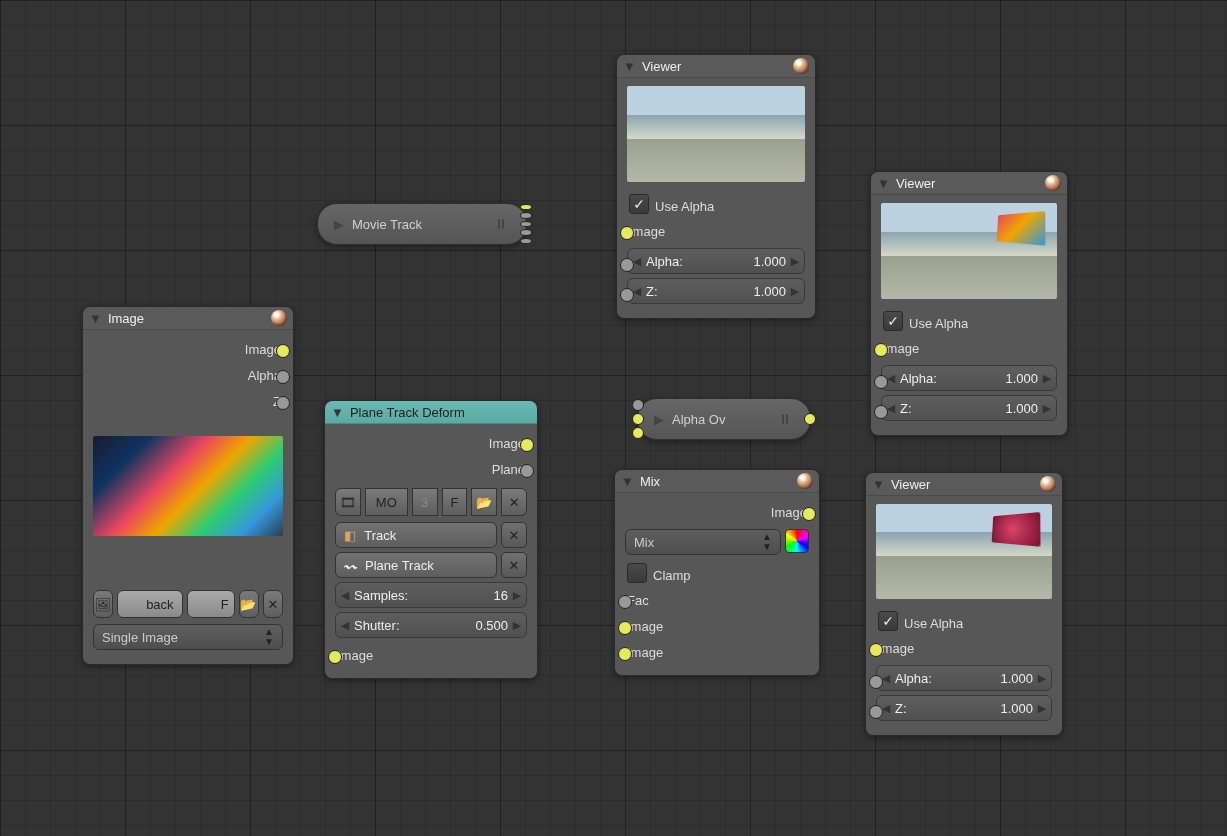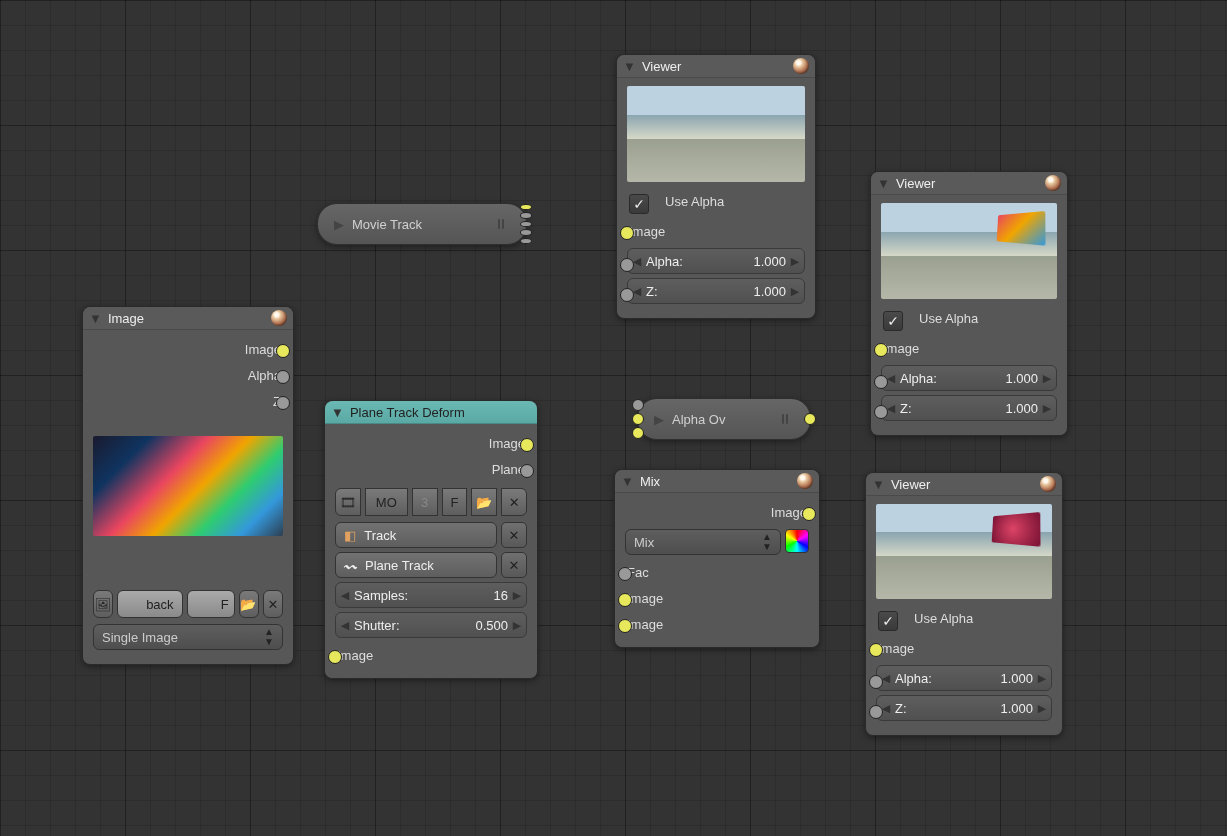--- a/index.html
+++ b/index.html
@@ -31,21 +31,21 @@
   .socket.right { right:-7px; }
 
   .outrow { display:flex; justify-content:flex-end; padding:4px 2px; position:relative; height:18px; align-items:center; }
   .inrow { display:flex; justify-content:flex-start; padding:4px 2px; position:relative; height:18px; align-items:center; }
   .label { color:#ddd; }
 
   .preview { margin: 2px 0 8px 0; width:100%; height:100px; border-radius:2px; background:#222; background-size:cover; background-position:center; }
   .preview.small { height:96px; }
   .preview.smaller { height:95px; }
 
-  .check-row { display:flex; align-items:flex-start; gap:16px; padding:4px 2px; }
+  .check-row { display:flex; align-items:flex-end; gap:6px; padding:4px 2px; }
   .check { width:18px; height:18px; border-radius:3px; background:linear-gradient(#4a4a4a,#3a3a3a); border:1px solid #2a2a2a; display:flex; align-items:center; justify-content:center; color:#eee; font-size:14px;}
   .check.on::after { content:"✓"; }
 
   .numfield { display:flex; align-items:center; justify-content:space-between; background:linear-gradient(#5e5e5e,#505050); border:1px solid #3a3a3a; border-radius:6px; height:24px; margin:4px 0; padding:0 4px; }
   .numfield .arrow { color:#333; width:10px; text-align:center; font-size:11px; }
   .numfield .nf-label { padding-left:4px; color:#eee; flex:1; text-align:left; }
   .numfield .nf-val { padding-right:4px; color:#eee; }
   
   .select { display:flex; align-items:center; justify-content:space-between; background:linear-gradient(#5e5e5e,#4e4e4e); border:1px solid #333; border-radius:6px; height:24px; padding:0 8px; margin:4px 0;}
   .select .caret { font-size:10px; color:#222; line-height:10px; }
@@ -246,20 +246,24 @@
         <span class="label">Image</span>
         <span class="socket yellow right" style="top:8px;"></span>
       </div>
     <div style="display:flex; gap:4px; margin:4px 0;">
       <div class="select" style="flex:1; margin:0;">
         <span>Mix</span>
         <span class="caret">▲<br>▼</span>
       </div>
       <div class="color-swatch"></div>
     </div>
+    <div class="check-row">
+      <div class="check"></div>
+      <span class="label">Clamp</span>
+    </div>
     <div class="inrow">
         <span class="socket grey left" style="top:8px;"></span>
         <span class="label">Fac</span>
       </div>
     <div class="inrow">
         <span class="socket yellow left" style="top:8px;"></span>
         <span class="label">Image</span>
       </div>
     <div class="inrow">
         <span class="socket yellow left" style="top:8px;"></span>

